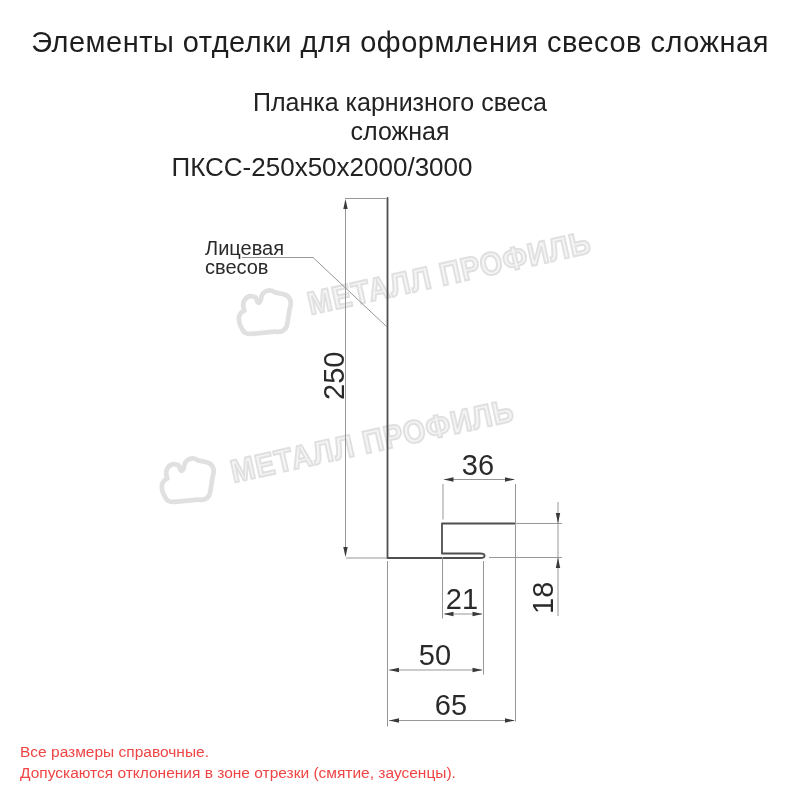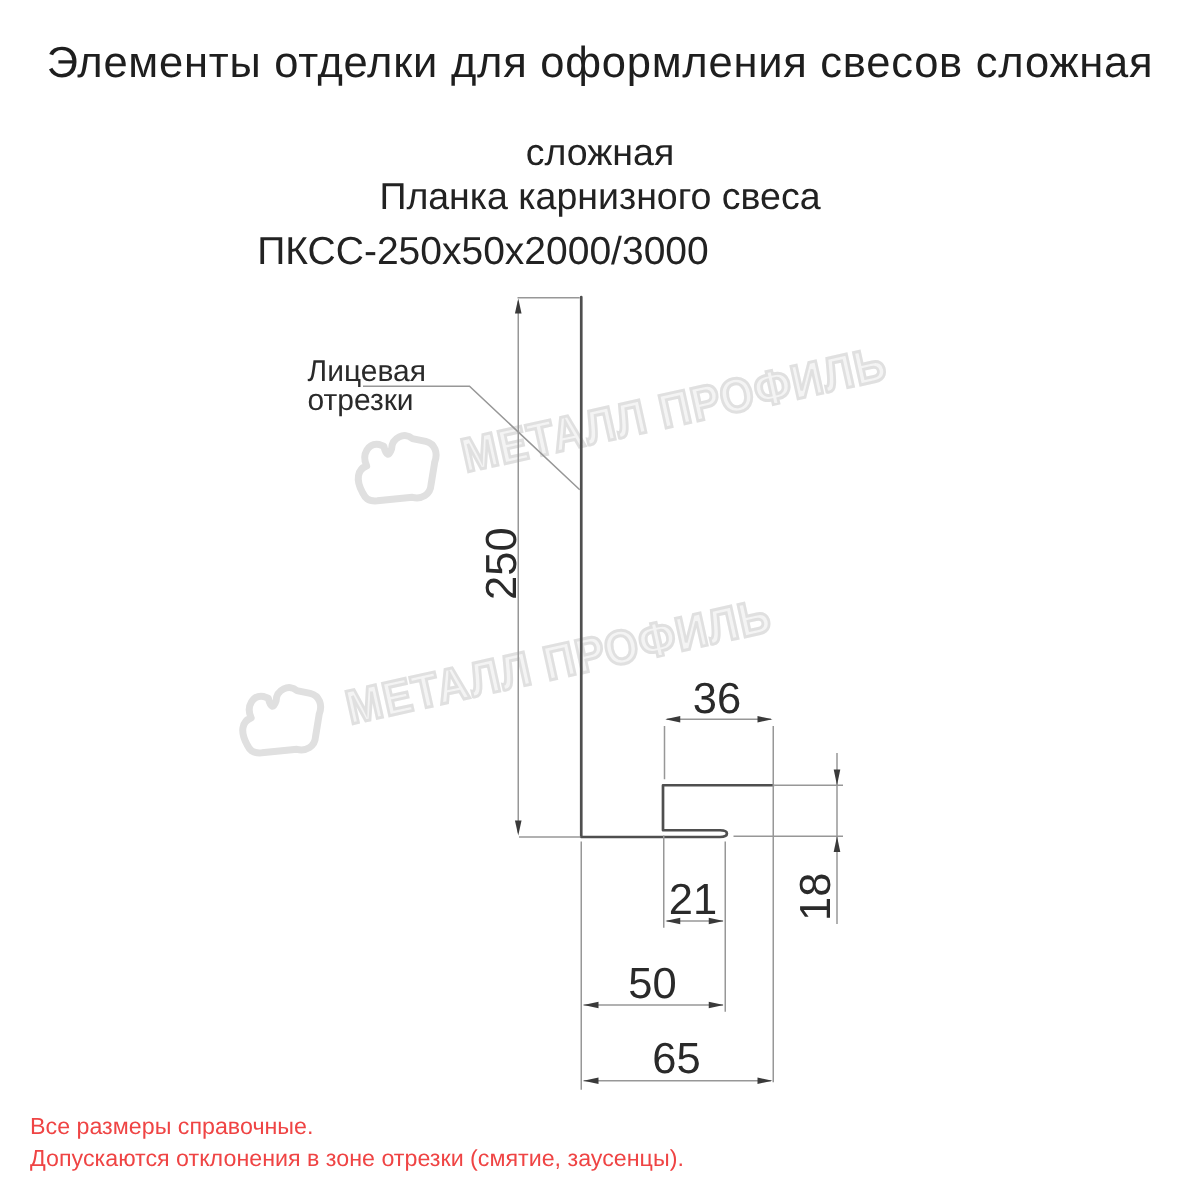--- a/index.html
+++ b/index.html
@@ -48,41 +48,41 @@
   .dim{stroke:#979797;stroke-width:1;fill:none;}
   .arrow{fill:#3a3a3a;stroke:none;}
   .dim-label{font-family:"Liberation Sans","DejaVu Sans",sans-serif;font-size:29px;fill:#2a2a2a;}
   .hdr{z-index:3;}
 </style>
 </head>
 <body>
 
 <div class="abs page-title hdr">Элементы отделки для оформления свесов сложная</div>
 <div class="abs product-name hdr">
+  <div>Планка карнизного свеса</div>
   <div>сложная</div>
-  <div>Планка карнизного свеса</div>
 </div>
 <div class="abs product-sku hdr">ПКСС-250х50х2000/3000</div>
 
 <div class="abs watermark wm1">
   <svg width="68" height="56" viewBox="0 0 72 60">
     <path d="M 8 40 C 5 30 8 23 15 22 C 13 13 20 6 27 9 L 30 11 C 30 18 32 19 35 14 C 37 6 47 4 51 10 L 60 14 C 66 17 67 24 63 30 L 57 45 C 55 52 48 54 42 51 L 17 48 C 10 47 9 44 8 40 Z" fill="none" stroke="#e0e0e0" stroke-width="5" stroke-linejoin="round"></path>
   </svg>
   <span class="wm-text">МЕТАЛЛ ПРОФИЛЬ</span>
 </div>
 <div class="abs watermark wm2">
   <svg width="68" height="56" viewBox="0 0 72 60">
     <path d="M 8 40 C 5 30 8 23 15 22 C 13 13 20 6 27 9 L 30 11 C 30 18 32 19 35 14 C 37 6 47 4 51 10 L 60 14 C 66 17 67 24 63 30 L 57 45 C 55 52 48 54 42 51 L 17 48 C 10 47 9 44 8 40 Z" fill="none" stroke="#e0e0e0" stroke-width="5" stroke-linejoin="round"></path>
   </svg>
   <span class="wm-text">МЕТАЛЛ ПРОФИЛЬ</span>
 </div>
 
 <div class="abs callout hdr">
   <div>Лицевая</div>
-  <div>отрезки</div>
+  <div>свесов</div>
 </div>
 
 <svg class="abs drawing" width="800" height="800" viewBox="0 0 800 800">
 
   <path class="profile" d="M 387.5 198 L 387.5 558 L 480 558 Q 484.6 558 484.6 555.7 Q 484.6 553.5 480 553.5 L 442 553.5 L 442 523.5 L 515.5 523.5"></path>
 
   <path class="dim" d="M 242 257.5 L 313 257.5 L 386.5 326.5"></path>
 
   <g>
     <path class="dim" d="M 345 198.5 L 386.5 198.5"></path>

